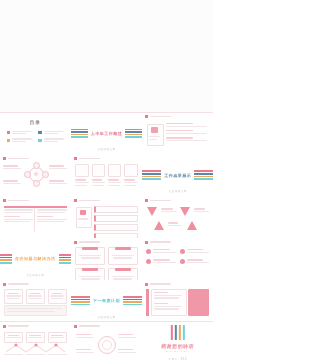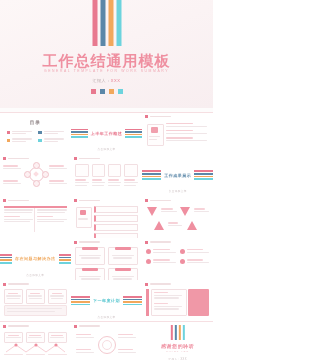--- a/index.html
+++ b/index.html
@@ -78,39 +78,20 @@
   .circ{position:absolute;border:.5px solid #f0c3ca;border-radius:50%;}
   .diamond{position:absolute;border:.5px solid #f2d3d8;transform:rotate(45deg);}
 
   .txtline{display:block;height:1.2px;background:#f0e6e8;border-radius:1px;margin-bottom:1.4px;}
 </style>
 </head>
 <body>
 
 <div class="page">
 
-  <div class="cover">
-    <div class="stripes">
-      <i style="background:#e8798f"></i>
-        <i style="background:#5b87a8"></i>
-        <i style="background:#f2a85c"></i>
-        <i style="background:#6dd3dd"></i>
-    </div>
-    <div class="cover-title">工作总结通用模板</div>
-    <div class="cover-sub">GENERAL TEMPLATE FOR WORK SUMMARY</div>
-    <div class="cover-author">
-      <span>汇报人：</span><span class="nm">XXX</span>
-    </div>
-    <div class="cover-dots">
-      <i style="background:#e8798f"></i>
-        <i style="background:#5b87a8"></i>
-        <i style="background:#f2a85c"></i>
-        <i style="background:#6dd3dd"></i>
-    </div>
-  </div>
 
   <div class="grid">
 
     <div class="thumb">
       <div class="mu-title">目录</div>
       <div class="mu-grid">
         <div class="mu-item">
             <i style="background:#e8798f"></i>
             <span class="ml">
               <b class="bar" style="width:100%"></b>

